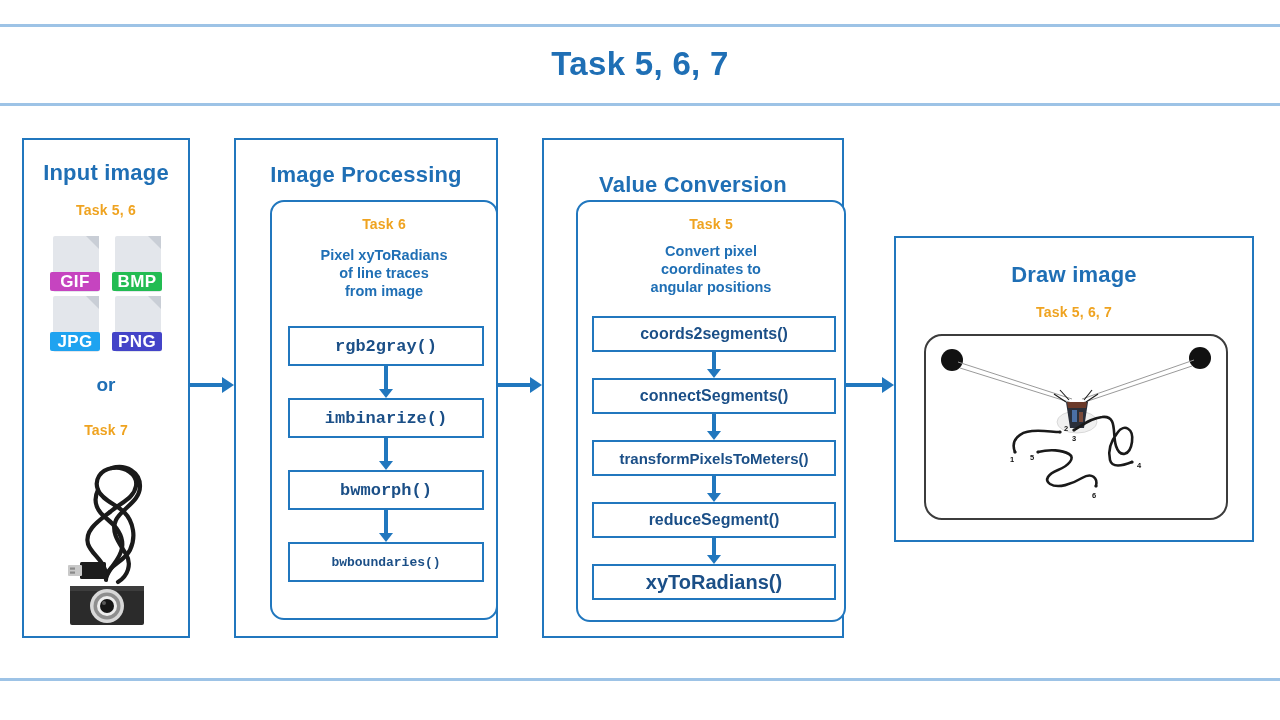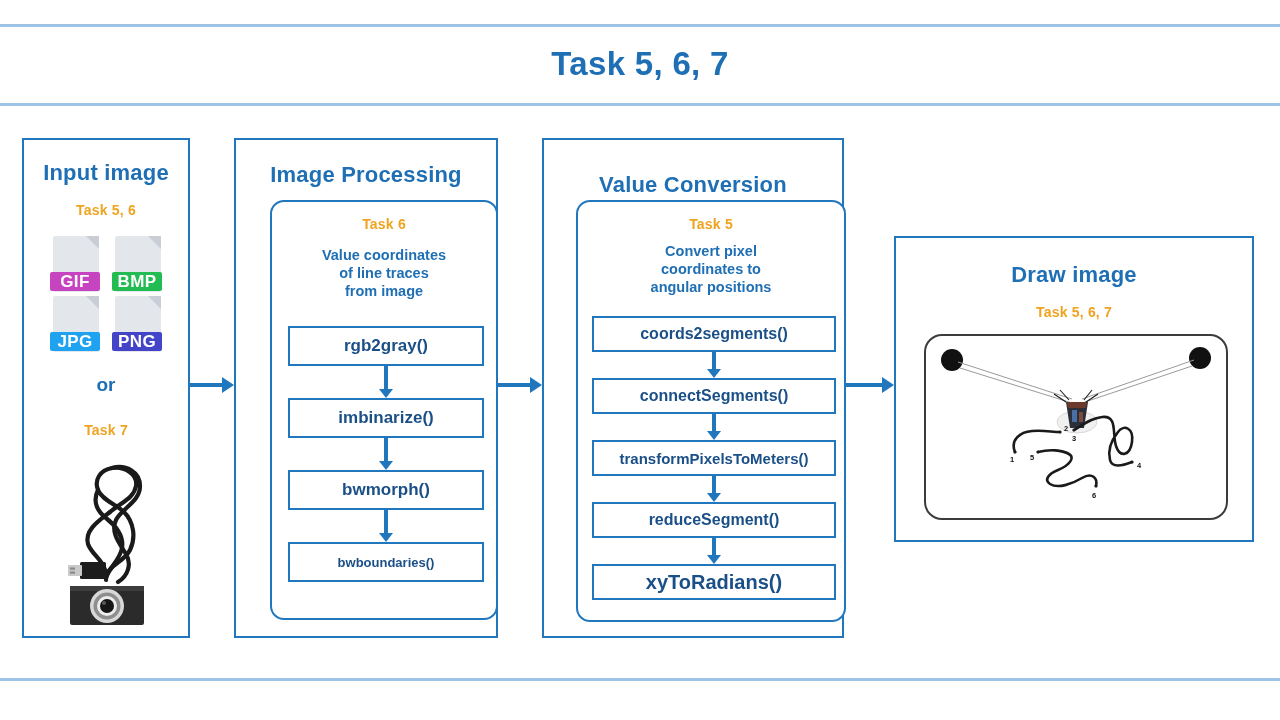--- a/index.html
+++ b/index.html
@@ -279,25 +279,25 @@
   <div class="h-arrow" style="left:190px; top:376px; width:44px; height:18px;">
     <span class="shaft" style="width:34px;"></span>
     <span class="head" style="left:32px;"></span>
   </div>
 
   <div class="panel" style="left:234px; top:138px; width:264px; height:500px;">
     <div class="panel-title" style="margin-top:22px;">Image Processing</div>
 
     <div class="inner-round" style="left:18px; top:60px; width:228px; height:420px;">
       <div class="task-label" style="margin-top:14px;">Task 6</div>
-      <div class="caption" style="margin-top:14px; white-space:pre-line;">Value coordinates
+      <div class="caption" style="margin-top:14px; white-space:pre-line;">Pixel xyToRadians
 of line traces
 from image</div>
 
-      <div style="position:absolute; left:16px; top:124px; width:196px;">
+      <div style="position:absolute; left:16px; top:124px; width:196px;font-family:Liberation Mono, monospace;">
         <div class="fn-box" style="height:40px; font-size:17px;">rgb2gray()</div>
         <div class="v-arrow" style="height:32px;">
           <span class="shaft" style="height:24px;"></span>
           <span class="head" style="top:23px;"></span>
         </div>
         <div class="fn-box" style="height:40px; font-size:17px;">imbinarize()</div>
         <div class="v-arrow" style="height:32px;">
           <span class="shaft" style="height:24px;"></span>
           <span class="head" style="top:23px;"></span>
         </div>

